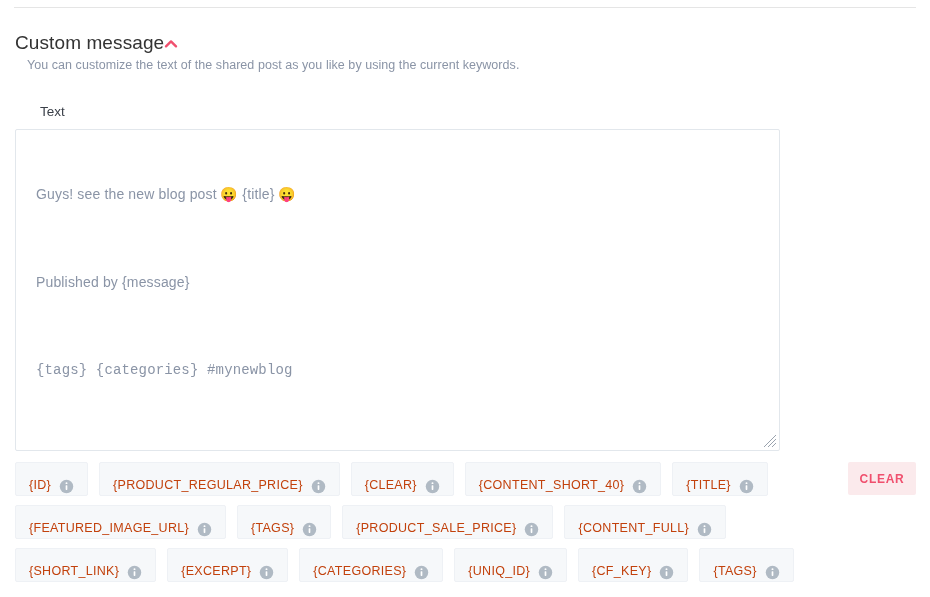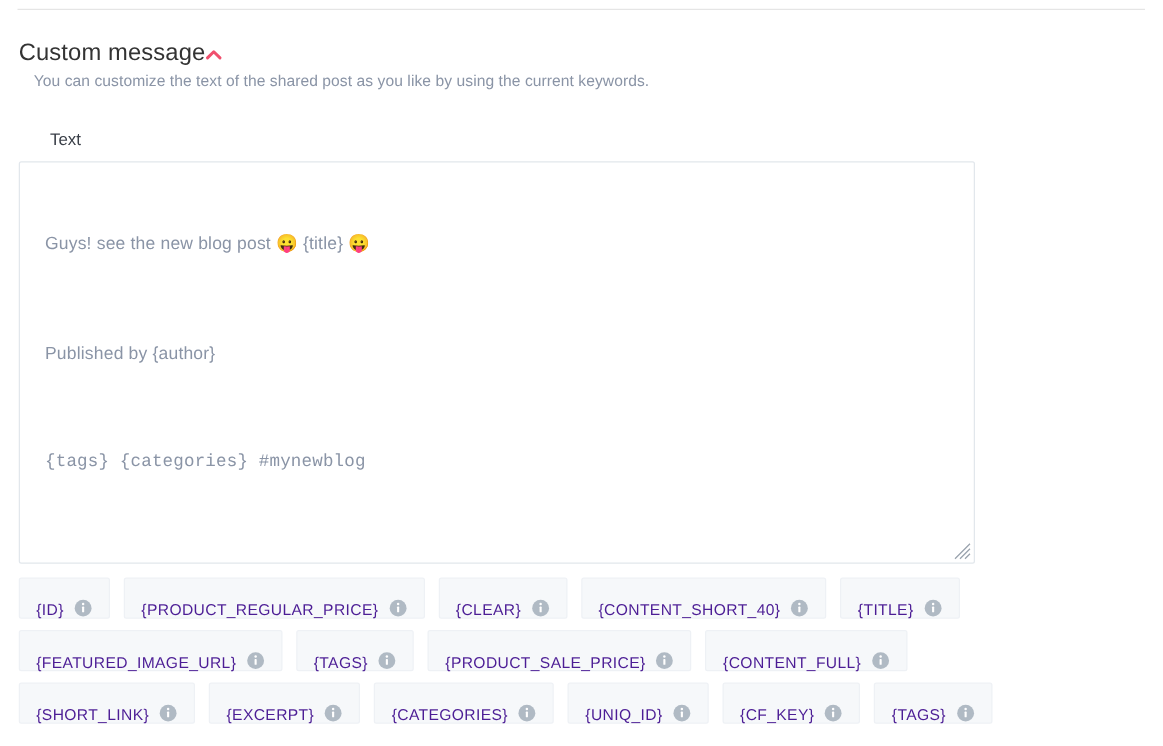--- a/index.html
+++ b/index.html
@@ -120,31 +120,31 @@
   }
   .tag-row {
     display: flex;
     align-items: center;
     gap: 11px;
     margin-bottom: 9px;
     flex-wrap: nowrap;
   }
   .tag-btn {
     display: inline-flex;
-    align-items: flex-end;
+    align-items: flex-start;
     gap: 8px;
     height: 33px;
-    padding: 0 13px;
+    padding: 16px 13px;
     box-sizing: border-box;
     background: #f6f8fa;
     border: 1px solid #eef1f5;
     border-radius: 2px;
     font-size: 12.5px;
     letter-spacing: 0.3px;
-    color: #4c1d95;
+    color: #c2410c;
     cursor: pointer;
     white-space: nowrap;
     user-select: none;
   }
   .tag-btn .label { line-height: 1; }
   .info-icon {
     display: inline-block;
     width: 15px;
     height: 15px;
     flex: 0 0 15px;
@@ -184,21 +184,21 @@
     </span>
   </div>
 
   <div class="section-desc">You can customize the text of the shared post as you like by using the current keywords.</div>
 
   <div class="field-label">Text</div>
 
   <div class="textarea-wrap">
     <div class="textarea-inner">
       <p class="ta-line">Guys! see the new blog post 😛 {title} 😛</p>
-      <p class="ta-line">Published by {author}</p>
+      <p class="ta-line">Published by {message}</p>
       <p class="ta-line">{tags} {categories} #mynewblog</p>
     </div>
     <span class="resize-handle">
       <svg viewBox="0 0 14 14" width="14" height="14" aria-hidden="true">
         <path d="M13 5 L5 13 M13 9 L9 13 M13 1 L1 13" stroke="#9aa3ae" stroke-width="1" fill="none"></path>
       </svg>
     </span>
   </div>
 
   <div class="tag-area">
@@ -353,15 +353,16 @@
             <span class="info-icon">
               <svg viewBox="0 0 16 16" width="15" height="15" aria-hidden="true">
                 <circle cx="8" cy="8" r="7.2" fill="#b0bac4"></circle>
                 <rect x="7.1" y="6.6" width="1.8" height="5" rx="0.6" fill="#ffffff"></rect>
                 <circle cx="8" cy="4.4" r="1.05" fill="#ffffff"></circle>
               </svg>
             </span>
           </div>
         </div>
       </div>
+    <button class="clear-btn">CLEAR</button>
   </div>
 
 </div>
 
 </body></html>

